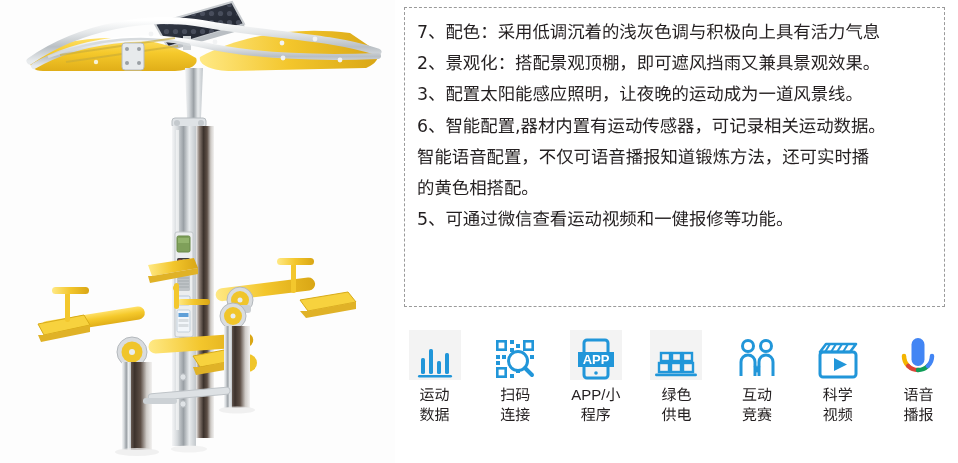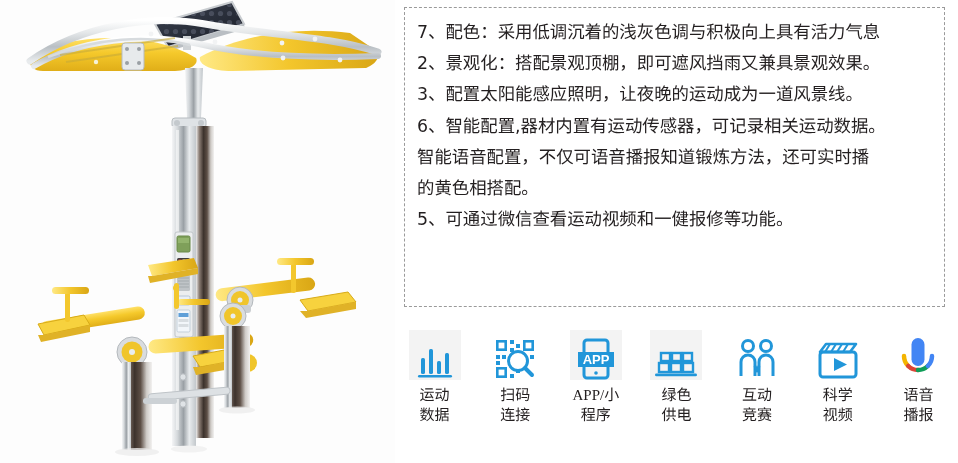--- a/index.html
+++ b/index.html
@@ -73,21 +73,21 @@
   }
   .feature .icon-wrap{
     width:52px;height:50px;
     display:flex;align-items:flex-end;justify-content:center;
     margin-bottom:5px;
   }
   .feature.shaded .icon-wrap{
     background:#f3f3f3;
   }
   .feature .caption{
-    font-family:Liberation Serif, serif;
+    font-family:Liberation Sans, sans-serif;
     font-size:15px;
     line-height:20px;
     color:#231f20;
     text-align:center;
     white-space:pre-line;
   }
   .feature .caption.single{
     padding-top:20px;
   }
 </style>

